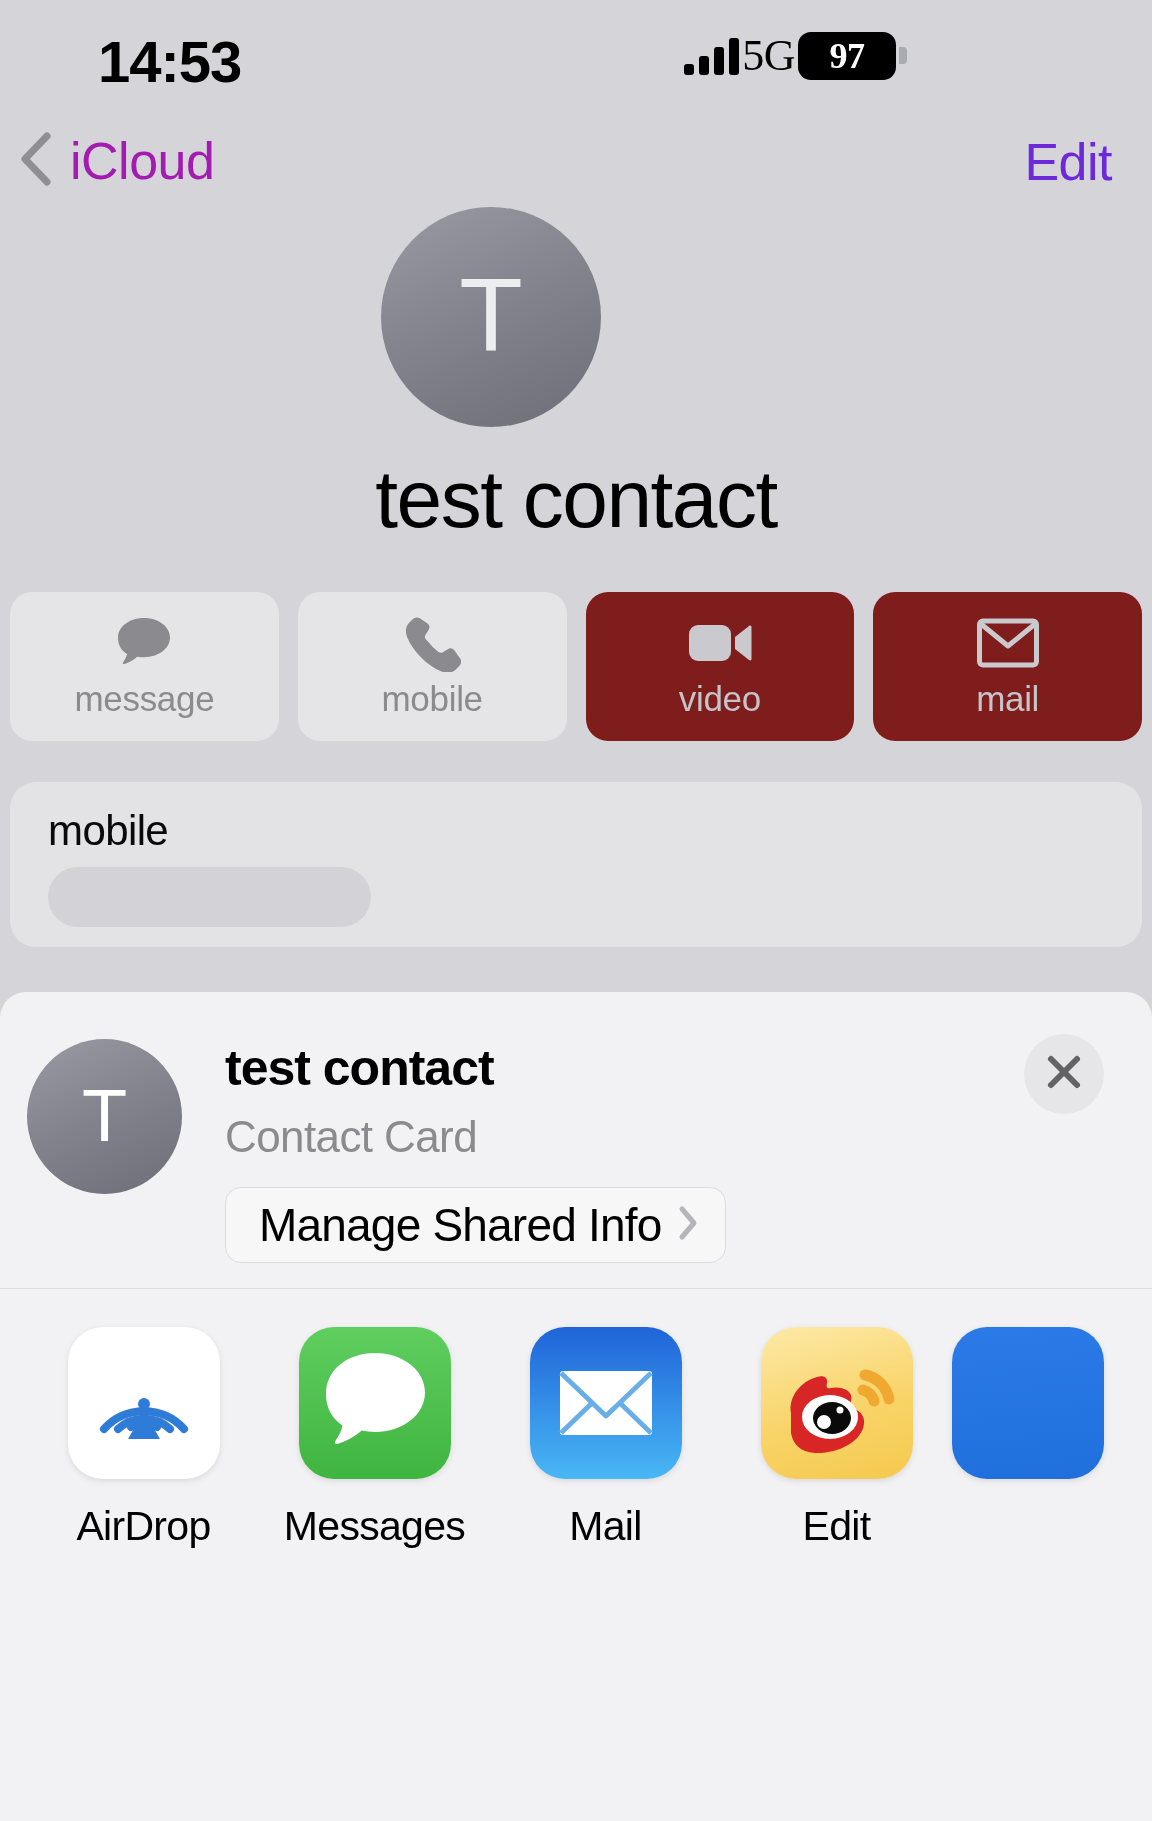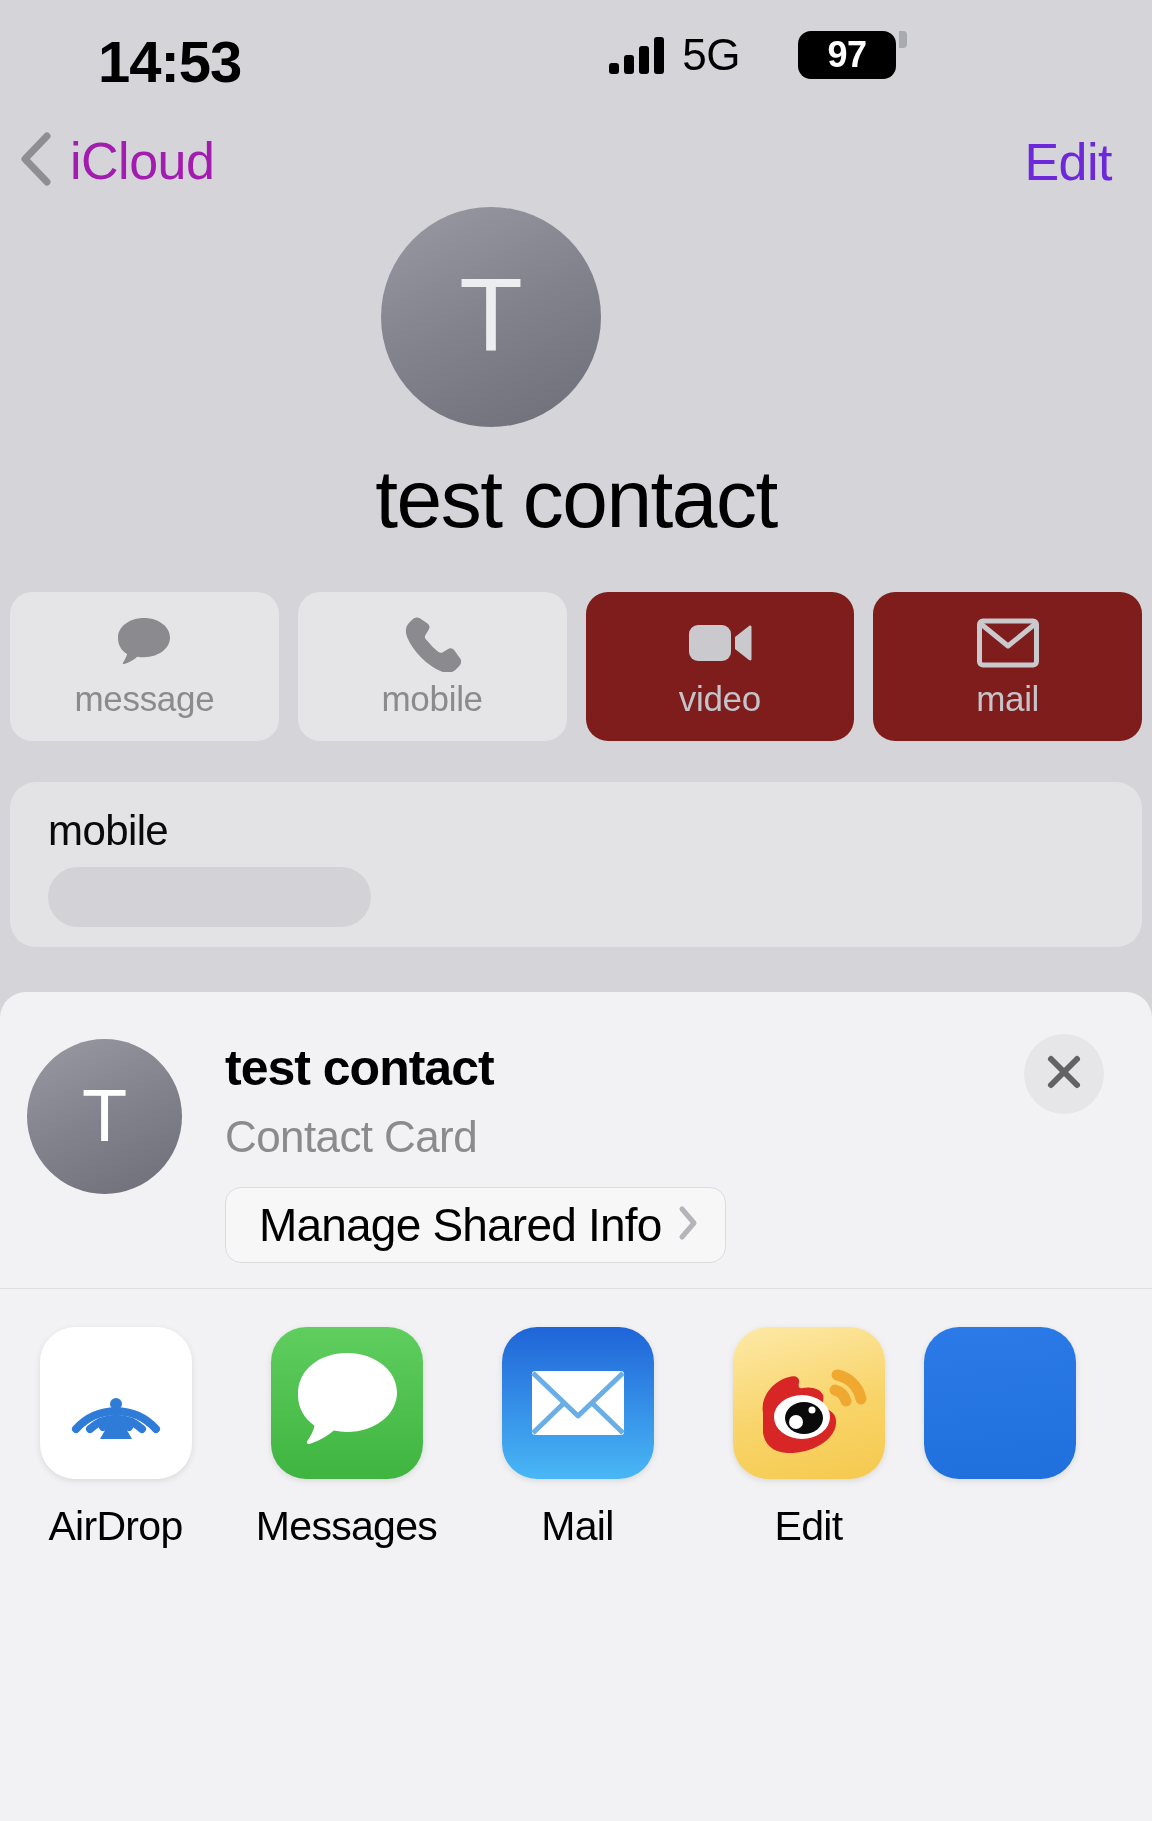--- a/index.html
+++ b/index.html
@@ -19,30 +19,30 @@
   #status-bar {
     position:absolute; top:0; left:0; width:941px; height:110px;
   }
   #status-time {
     position:absolute; left:98px; top:28px;
     font-size:58px; font-weight:700; color:#000;
     letter-spacing:-1px;
   }
   #status-right {
     position:absolute; right:34px; top:30px;
-    display:flex; align-items:center; gap:18px;
+    display:flex; align-items:center; gap:3px;font-family:Liberation Serif, serif;
   }
   .sig-bars { display:flex; align-items:flex-end; gap:5px; height:38px; }
   .sig-bars i { display:block; width:10px; background:#000; border-radius:3px; }
   .sig-bars i:nth-child(1){ height:11px; }
   .sig-bars i:nth-child(2){ height:19px; }
   .sig-bars i:nth-child(3){ height:28px; }
   .sig-bars i:nth-child(4){ height:37px; }
   #net-label { font-size:44px; font-weight:400; color:#000; letter-spacing:-0.5px; }
-  #battery-wrap { position:relative; display:flex; align-items:flex-start;margin-left:40px; }
+  #battery-wrap { position:relative; display:flex; align-items:center; }
   #battery-body {
     width:98px; height:48px; background:#000; border-radius:13px;
     display:flex; align-items:center; justify-content:center;
   }
   #battery-pct { font-size:36px; font-weight:700; color:#fff; letter-spacing:-0.5px; }
   #battery-nub {
     width:8px; height:17px; background:#a9a9b0;
     border-radius:0 4px 4px 0; margin-left:3px;
   }
 
@@ -148,21 +148,21 @@
     background:#e6e6e9;
     display:flex; align-items:center; justify-content:center;
     cursor:pointer;
   }
 
   
   #app-row {
     position:absolute; left:0; top:313px;
     width:1152px; height:400px;
     display:flex; align-items:flex-start;
-    gap:0;
+    padding-left:28px; gap:0;
   }
   .app-item {
     width:231px; flex:0 0 231px;
     display:flex; flex-direction:column; align-items:center;
     padding-top:22px; cursor:pointer;
   }
   .app-tile {
     width:152px; height:152px; border-radius:35px;
     position:relative; overflow:hidden;
     box-shadow:0 2px 6px rgba(0,0,0,0.10);

